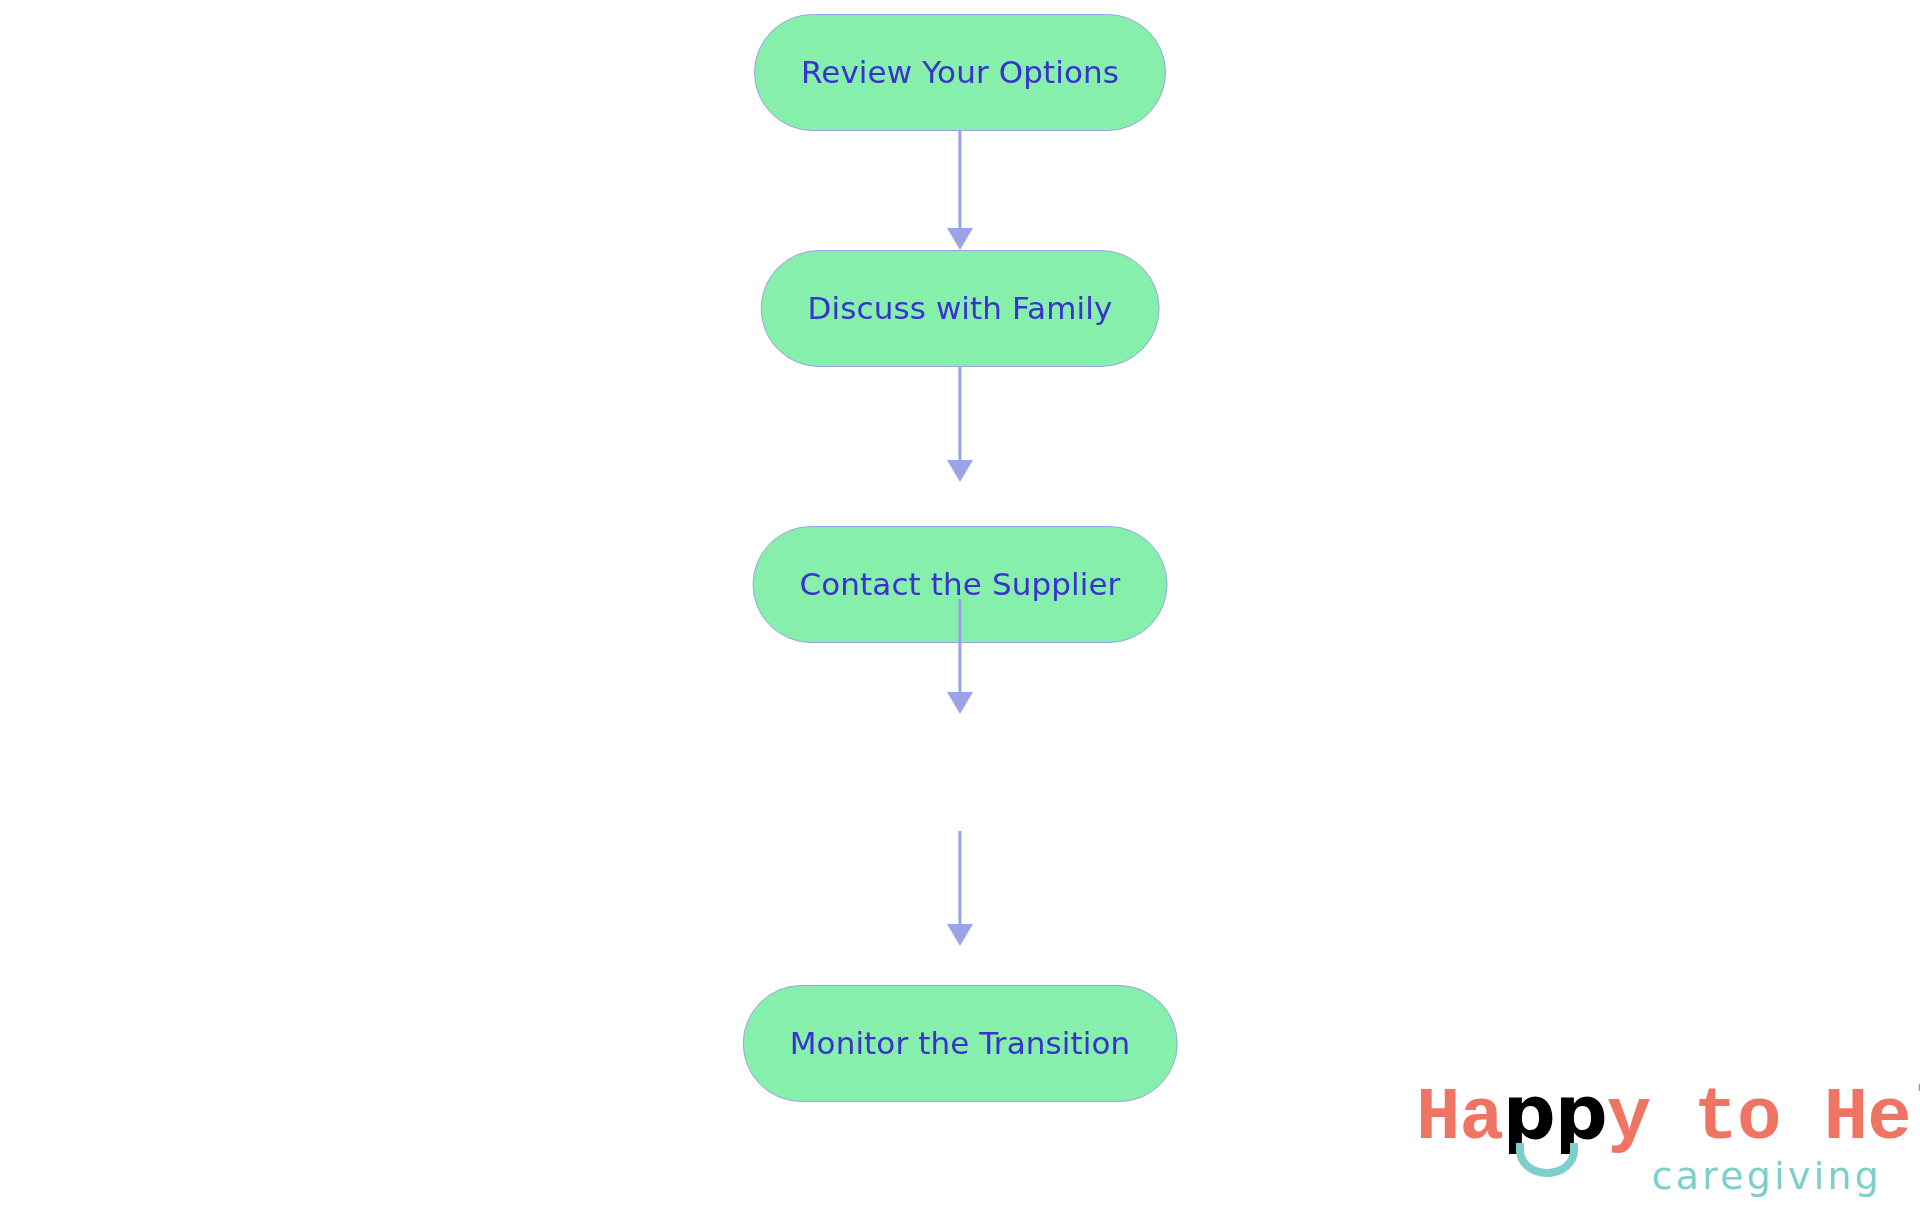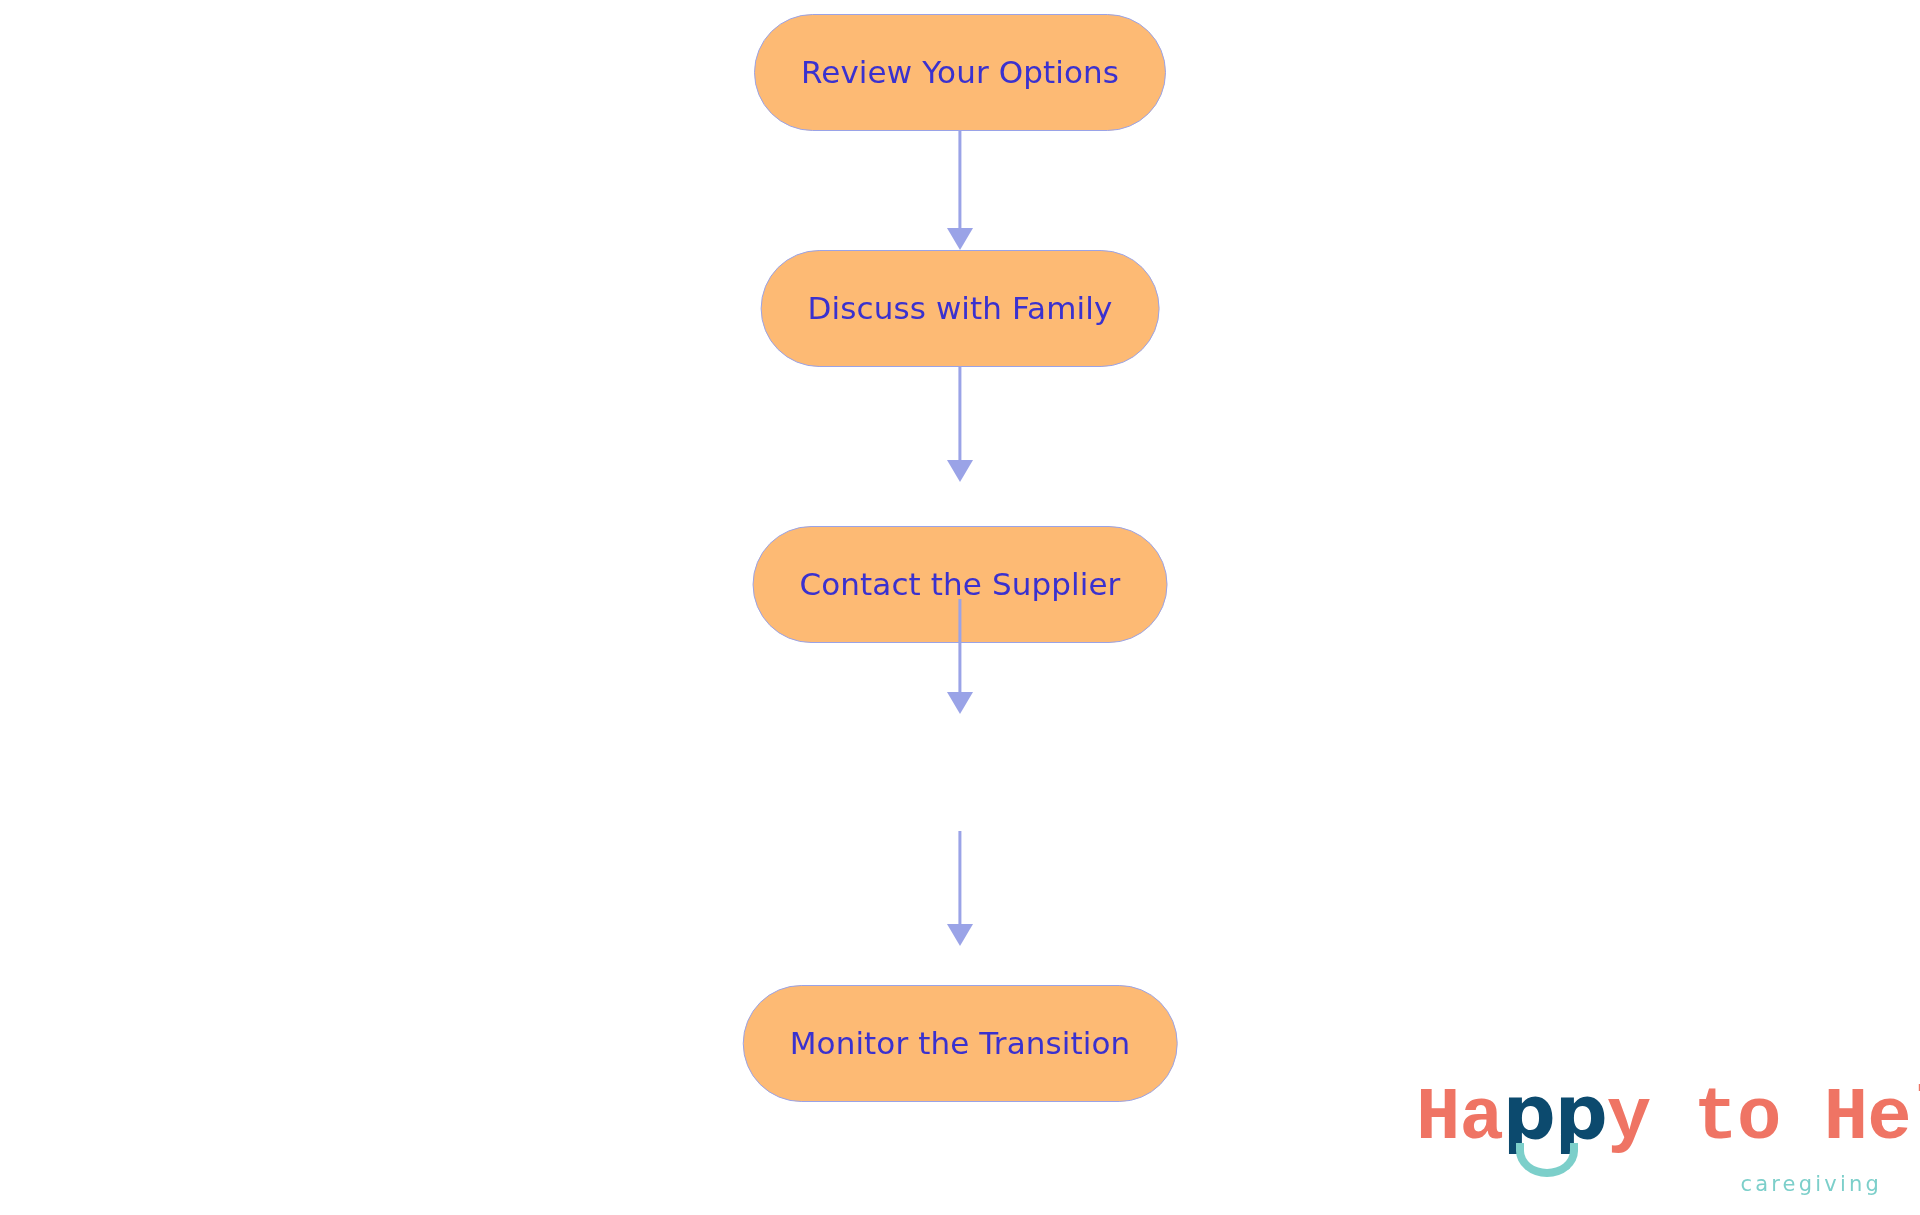--- a/index.html
+++ b/index.html
@@ -34,21 +34,21 @@
     align-items: center;
   }
 
   .node {
     position: absolute;
     left: 50%;
     transform: translateX(-50%);
     box-sizing: border-box;
     height: 117px;
     border-radius: 60px;
-    background: #fdba74;
+    background: #86efac;
     border: 1.6px solid #9aa3e7;
     display: flex;
     align-items: center;
     justify-content: center;
     padding: 0 46px;
     white-space: nowrap;
   }
 
   .node-label {
     color: #3a31cf;
@@ -108,21 +108,21 @@
     position: absolute;
     left: 0;
     top: 0;
     font-size: 74px;
     font-weight: 700;
     letter-spacing: -1px;
     line-height: 1;
     white-space: nowrap;
   }
   .logo-main { color: #ef7464; font-family: Liberation Mono, monospace; }
-  .logo-accent { color: #0c4a6e; }
+  .logo-accent { color: #000000; }
 
   .logo-smile {
     position: absolute;
     left: 100px;
     top: 68px;
     width: 62px;
     height: 34px;
     border: 8px solid #7ccfca;
     border-top: none;
     border-bottom-left-radius: 40px 34px;
@@ -130,21 +130,21 @@
     box-sizing: border-box;
   }
   .logo-smile::before,
   .logo-smile::after { content: none; }
 
   .logo-sub {
     position: absolute;
     right: 4px;
     bottom: -2px;
     color: #7ccfca;
-    font-size: 21px;
+    font-size: 38px;
     font-weight: 400;
     letter-spacing: 3.2px;
     line-height: 1;
     white-space: nowrap;
   }
 </style>
 </head>
 <body>
 
 <div id="canvas">

